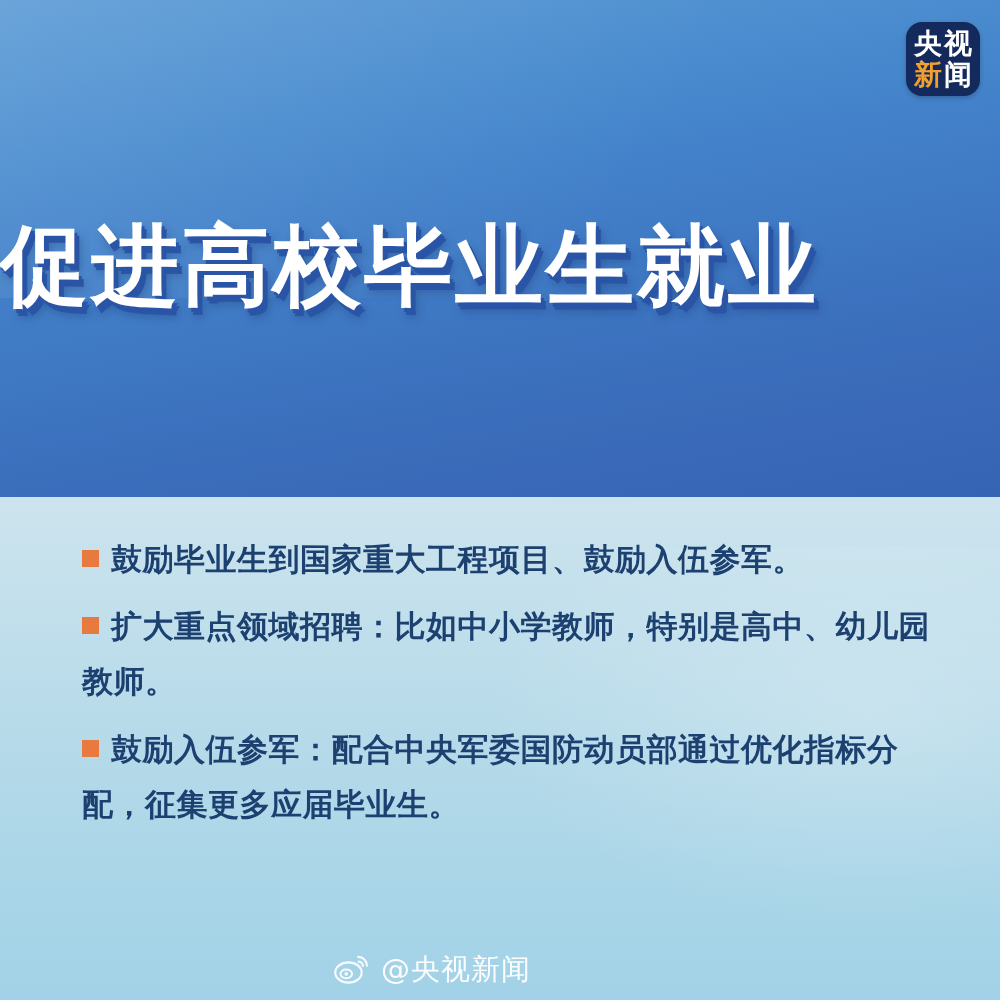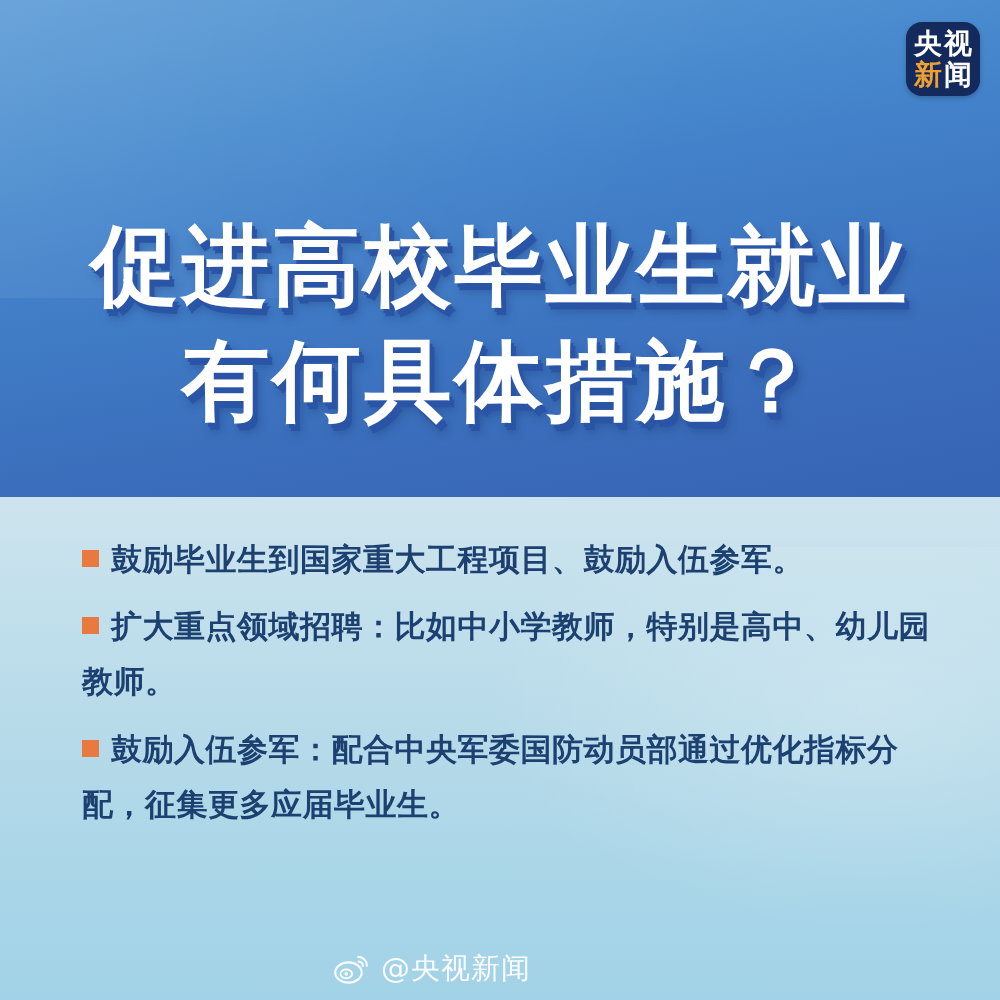--- a/index.html
+++ b/index.html
@@ -82,21 +82,21 @@
   }
   .logo-ch.accent { color: #f0a030; }
   .logo-row.bottom { margin-top: 3px; }
 
   
   .title-block {
     position: absolute;
     left: 0;
     top: 212px;
     width: 1000px;
-    text-align: center;
+    text-align: left;
     z-index: 4;
   }
   .title-line {
     font-family: "DejaVu Sans", "Liberation Sans", sans-serif;
     font-weight: 700;
     font-size: 88px;
     line-height: 1.22;
     color: #ffffff;
     letter-spacing: 3px;
     white-space: nowrap;
@@ -164,20 +164,21 @@
     vertical-align: 3px;
   }
 
   
   .footer {
     position: absolute;
     left: 0;
     bottom: 16px;
     width: 864px;
     display: flex;
+    align-items: center;
     justify-content: center;
     gap: 10px;
     z-index: 5;
   }
   .weibo-icon {
     width: 38px;
     height: 30px;
     display: block;
     opacity: 0.92;
   }
@@ -204,21 +205,20 @@
         <span class="logo-ch">视</span>
       </div>
       <div class="logo-row bottom">
         <span class="logo-ch accent">新</span>
         <span class="logo-ch">闻</span>
       </div>
     </div>
 
     <div class="title-block">
       <div class="title-line l1">促进高校毕业生就业</div>
-      <div class="title-line l2">有何具体措施？</div>
     </div>
 
   </div>
 
   <div class="panel">
 
     <div class="bullets">
 
       <div class="bullet">
         <span class="bullet-text"><span class="sq"></span><span>鼓励毕业生到国家重大工程项目、鼓励入伍参军。</span></span>

